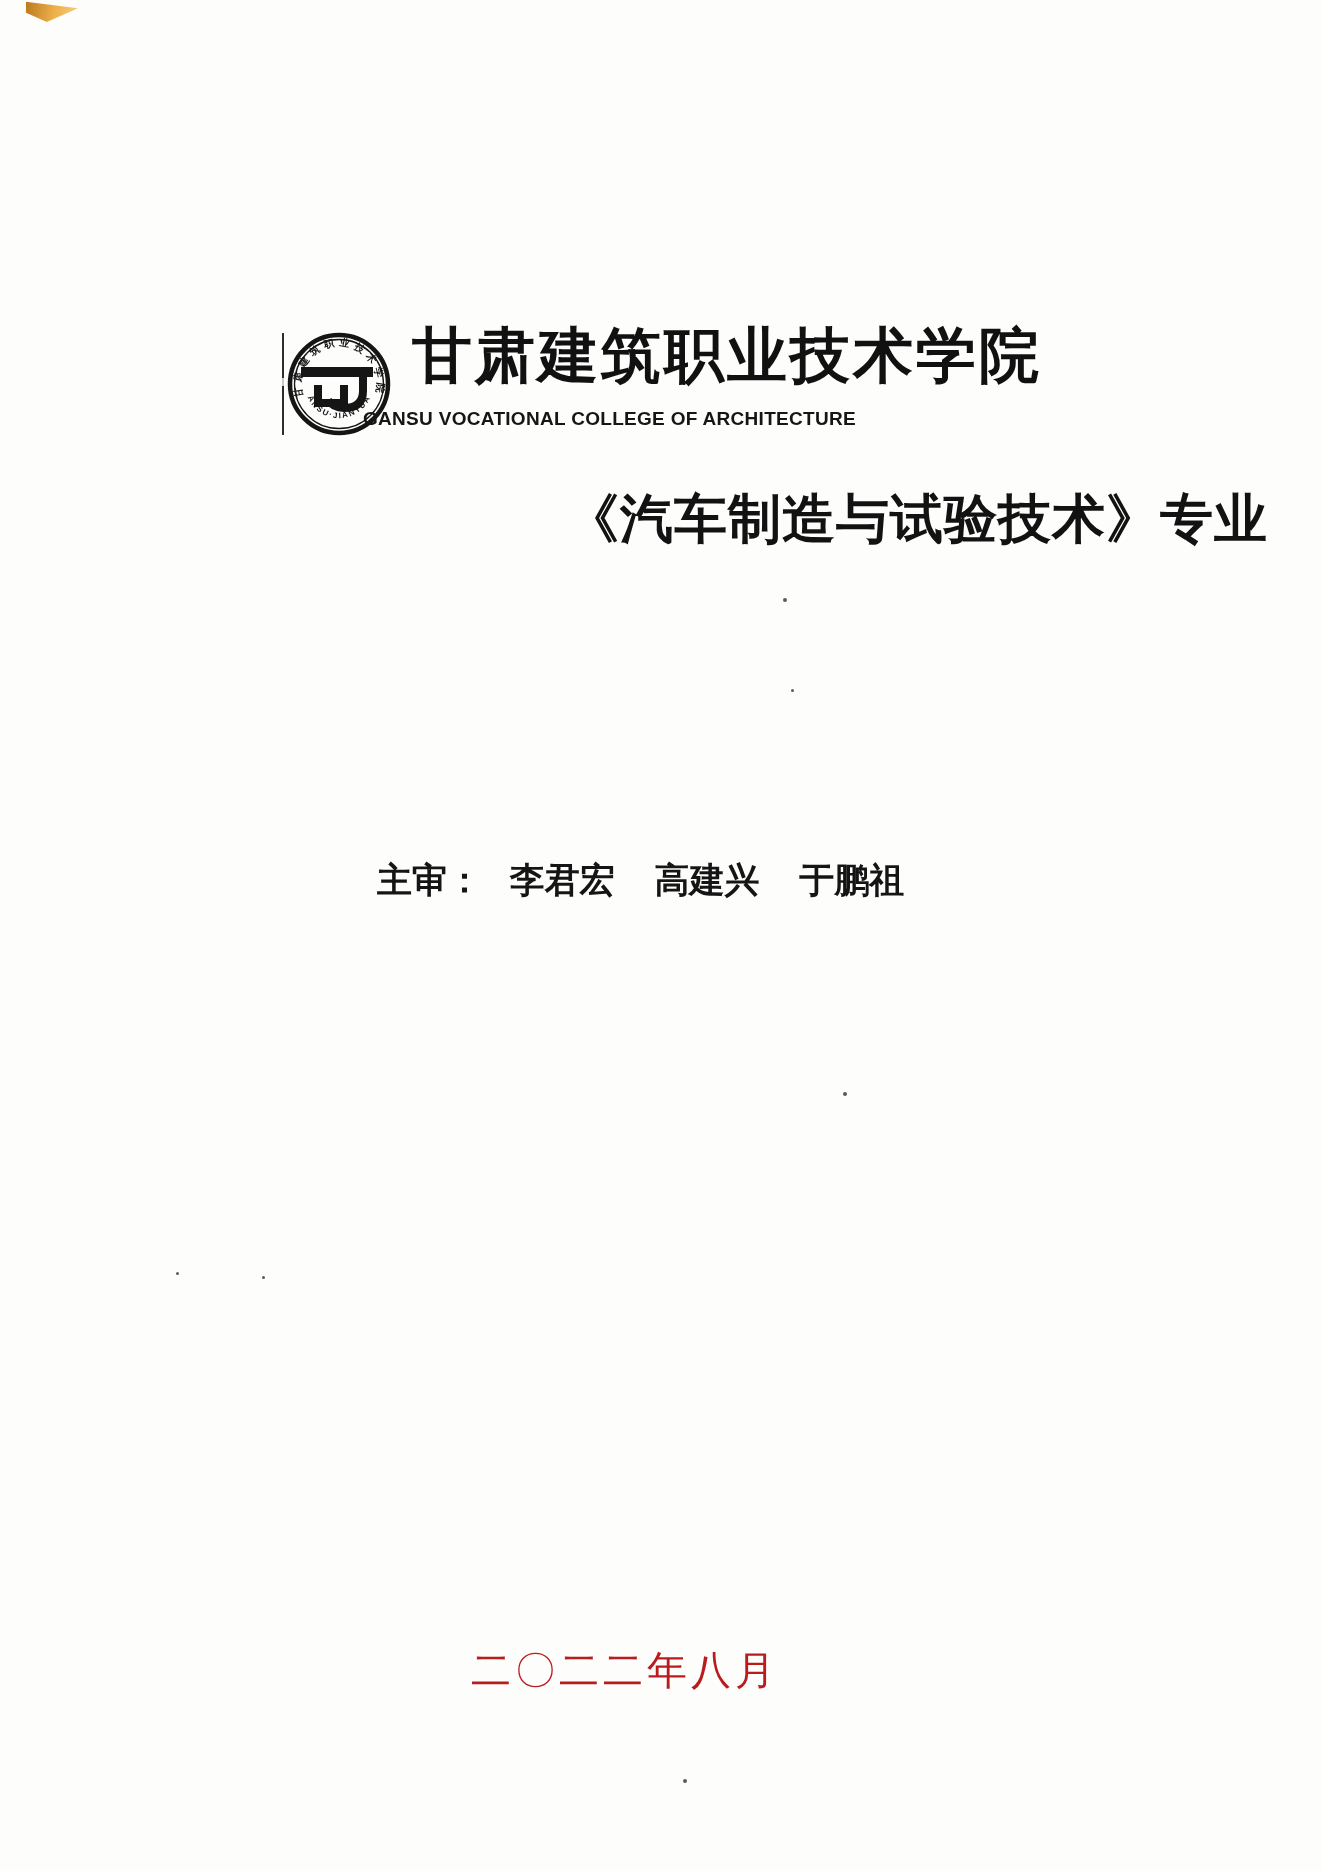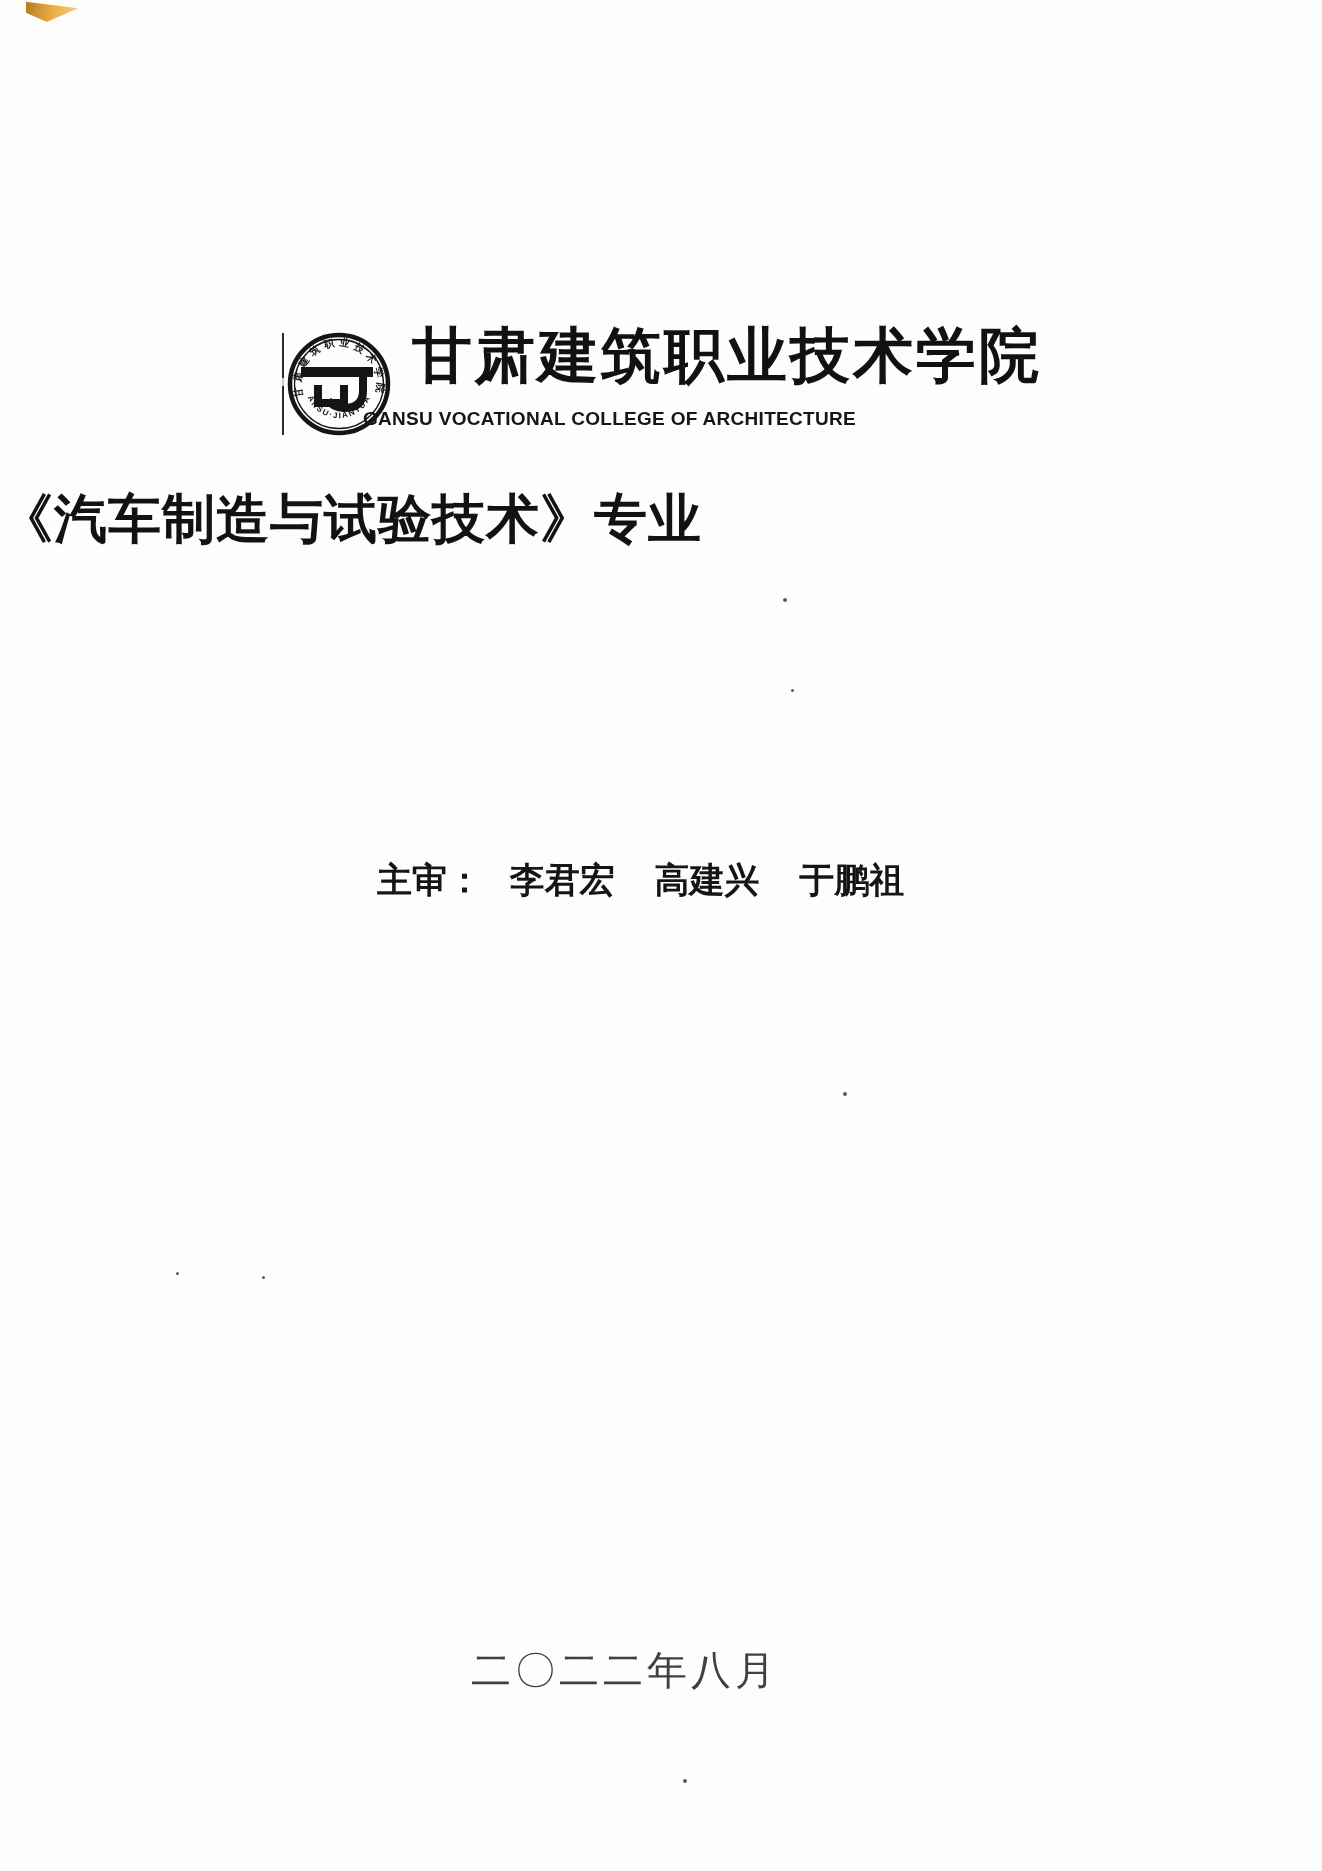--- a/index.html
+++ b/index.html
@@ -40,40 +40,40 @@
     letter-spacing:3px; white-space:nowrap; color:#111;
   }
 
   .college-en {
     position:absolute; left:363px; top:408px; width:700px;
     font-size:19px; font-weight:700; letter-spacing:.3px;
     color:#161616; white-space:nowrap;
   }
 
   .title-line {
-    position:absolute; left:0; width:1268px; text-align:left;
+    position:absolute; left:0; width:1268px; text-align:right;
     font-weight:700; font-size:53px; line-height:66px;
     color:#121212; letter-spacing:1px; white-space:nowrap;
   }
   .title-line.l1 { top:486px; }
   .title-line.l2 { top:569px; }
 
   .credits {
     position:absolute; left:377px; top:858px;
     font-weight:700; font-size:35px; color:#151515;
   }
   .credit-row { height:44px; line-height:44px; white-space:nowrap; margin-bottom:26px; }
   .credit-label { display:inline-block; margin-right:18px; }
   .credit-name { display:inline-block; margin-right:30px; }
   .credit-name:last-child { margin-right:0; }
 
   .pub-date {
     position:absolute; left:0; top:1643px; width:1250px; text-align:center;
     font-family:"DejaVu Serif", serif;
-    font-size:40px; letter-spacing:4px; color:#404040; white-space:nowrap;
+    font-size:40px; letter-spacing:4px; color:#b91c1c; white-space:nowrap;
   }
 
   .speck { position:absolute; border-radius:50%; background:#5a5a5a; }
 </style>
 </head>
 <body>
 
 <div class="page">
 
   <div class="corner-mark"></div>

